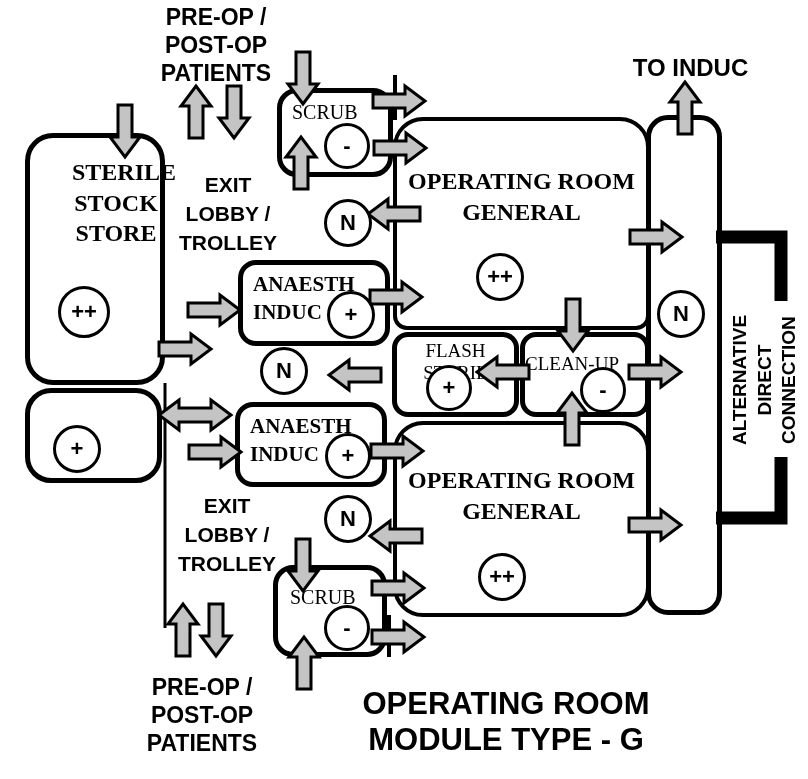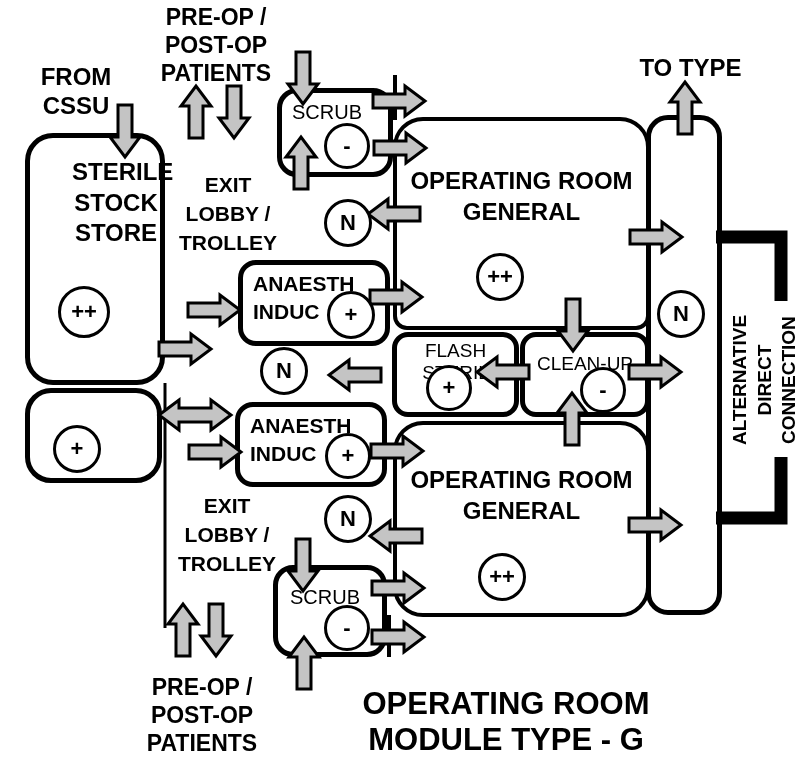--- a/index.html
+++ b/index.html
@@ -1,20 +1,20 @@
 <!DOCTYPE html>
 <html><head>
 <meta charset="utf-8">
 <style>
   html,body{margin:0;padding:0;background:#fff;}
   #canvas{
     position:relative;width:808px;height:779px;background:#fff;overflow:hidden;
     font-family:"Liberation Sans", sans-serif;color:#000;
   }
-  .box{position:absolute;background:#fff;border:5px solid #000;box-sizing:border-box;}
+  .box{position:absolute;background:#fff;border:5px solid #000;box-sizing:border-box;font-family:Liberation Serif, serif;}
   .room-label{white-space:pre-line;}
   .ml{white-space:pre-line;}
   .txt{position:absolute;font-weight:bold;text-align:center;white-space:pre-line;line-height:1.22;}
   .circle{
     position:absolute;background:#fff;border:3px solid #000;border-radius:50%;
     display:flex;align-items:center;justify-content:center;
     font-weight:bold;font-size:22px;box-sizing:border-box;z-index:6;
   }
   svg#wires{position:absolute;left:0;top:0;z-index:5;}
 
@@ -30,21 +30,21 @@
   #anaesth-top .room-label{margin:5px 0 0 10px;font-weight:bold;font-size:21px;line-height:1.35;}
   #anaesth-bottom{left:235px;top:402px;width:152px;height:85px;border-radius:18px;z-index:3;}
   #anaesth-bottom .room-label{margin:5px 0 0 10px;font-weight:bold;font-size:21px;line-height:1.35;}
   #or-top{left:393px;top:117px;width:257px;height:213px;border-width:4px;border-radius:30px 30px 14px 14px;z-index:1;}
   #or-top .room-label{margin-top:45px;text-align:center;font-weight:bold;font-size:24px;line-height:1.28;}
   #or-bottom{left:393px;top:421px;width:257px;height:196px;border-width:4px;border-radius:30px;z-index:1;}
   #or-bottom .room-label{margin-top:40px;text-align:center;font-weight:bold;font-size:24px;line-height:1.28;}
   #flash-steril{left:392px;top:332px;width:127px;height:85px;border-radius:16px;z-index:3;}
   #flash-steril .room-label{margin-top:3px;text-align:center;font-size:19px;}
   #clean-up{left:520px;top:332px;width:130px;height:85px;border-radius:16px;z-index:3;}
-  #clean-up .room-label{margin-top:16px;text-align:center;font-size:19px;}
+  #clean-up .room-label{margin-top:16px;text-align:left;font-size:19px;}
   #corridor{left:646px;top:115px;width:76px;height:500px;border-radius:22px;z-index:1;}
 
   
   #c-sterile{left:58px;top:286px;width:52px;height:52px;}
   #c-annex{left:53px;top:425px;width:48px;height:48px;}
   #c-scrub-top{left:324px;top:123px;width:46px;height:46px;}
   #c-scrub-bottom{left:324px;top:605px;width:46px;height:46px;}
   #c-ana-top{left:327px;top:291px;width:48px;height:48px;}
   #c-ana-bottom{left:325px;top:433px;width:46px;height:46px;}
   #c-or-top{left:476px;top:253px;width:48px;height:48px;}
@@ -162,26 +162,24 @@
   <div class="circle" id="c-ana-bottom">+</div>
   <div class="circle" id="c-or-top">++</div>
   <div class="circle" id="c-or-bottom">++</div>
   <div class="circle" id="c-flash">+</div>
   <div class="circle" id="c-clean">-</div>
   <div class="circle" id="c-n1">N</div>
   <div class="circle" id="c-n2">N</div>
   <div class="circle" id="c-n3">N</div>
   <div class="circle" id="c-n4">N</div>
 
-  <div class="txt" id="t-from-cssu">FROM
-CSSU</div>
   <div class="txt" id="t-preop-top">PRE-OP /
 POST-OP
 PATIENTS</div>
-  <div class="txt" id="t-to-cssu">TO TYPE</div>
+  <div class="txt" id="t-to-cssu">TO INDUC</div>
   <div class="txt" id="t-exit-top">EXIT
 LOBBY /
 TROLLEY</div>
   <div class="txt" id="t-exit-bottom">EXIT
 LOBBY /
 TROLLEY</div>
   <div class="txt" id="t-preop-bottom">PRE-OP /
 POST-OP
 PATIENTS</div>
   <div class="txt" id="t-alt">ALTERNATIVE

